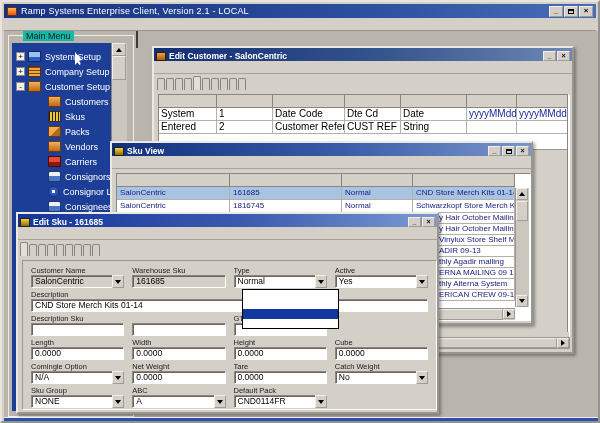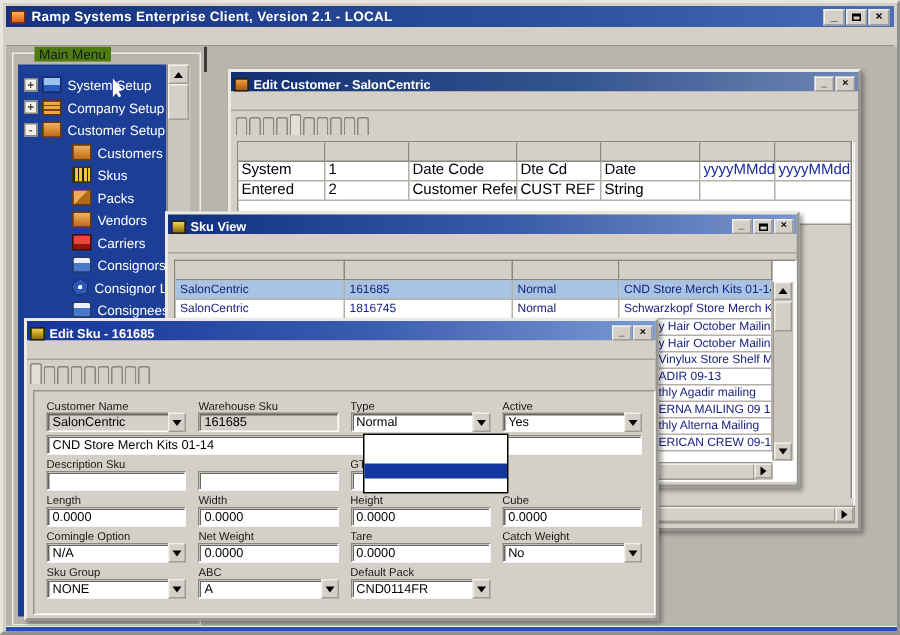--- a/index.html
+++ b/index.html
@@ -4,34 +4,34 @@
 <style>
   html,body{margin:0;padding:0;background:#555;}
   *{box-sizing:border-box;font-family:"Liberation Sans",sans-serif;}
   .screen{position:relative;width:600px;height:423px;background:#d4d0c8;
     border:2px outset #e8e5de;overflow:hidden;margin:0 auto;}
 
   
   .main-titlebar{position:absolute;left:2px;top:2px;width:592px;height:14px;
     background:linear-gradient(90deg,#16327e,#2c4f9e 60%,#4a6db8);display:flex;align-items:center;padding:0 3px;}
   .app-icon{width:10px;height:9px;background:linear-gradient(#ffb24a,#e05a1e);border:1px solid #7a2a08;margin-right:4px;flex:0 0 auto;}
-  .main-title{color:#fff;font-size:9px;font-weight:bold;white-space:nowrap;letter-spacing:.2px;}
+  .main-title{color:#fff;font-size:9px;font-weight:normal;white-space:nowrap;letter-spacing:.2px;}
   .ctrls{margin-left:auto;display:flex;gap:1px;}
   .cbtn{width:14px;height:11px;background:#d4d0c8;border:1px outset #f2efe9;font-size:8px;line-height:8px;
     text-align:center;color:#000;font-weight:bold;overflow:hidden;}
   .cbtn.max span{display:inline-block;width:6px;height:5px;border:1px solid #000;border-top-width:2px;margin-top:2px;}
   .menubar{position:absolute;left:2px;top:16px;width:592px;height:13px;background:#d4d0c8;display:flex;align-items:center;
     font-size:9px;color:#111;border-bottom:1px solid #9a968e;}
   .menubar .mitem{padding:0 7px;}
   .mdi{position:absolute;left:2px;top:29px;width:596px;height:386px;background:#b9b5ad;overflow:hidden;}
   .bottom-blue{position:absolute;left:2px;top:415px;width:596px;height:4px;background:#2a4fae;border-top:1px solid #efede8;}
 
   
   .groupbox{position:absolute;left:4px;top:4px;width:126px;height:382px;border:1px groove #efede8;}
-  .group-label{position:absolute;left:14px;top:-5px;background:#4d7c0f;padding:0 3px;font-size:9px;color:#1a1a1a;}
+  .group-label{position:absolute;left:14px;top:-5px;background:#14b8a6;padding:0 3px;font-size:9px;color:#1a1a1a;}
   .tree{position:absolute;left:3px;top:7px;width:99px;height:368px;background:#1d3e97;overflow:hidden;}
   .titem{display:flex;align-items:center;height:15px;color:#fff;font-size:9px;white-space:nowrap;padding-left:4px;}
   .titem.child{padding-left:24px;}
   .expand{width:9px;height:9px;background:#f2f0ea;border:1px solid #8a887e;color:#000;font-size:8px;line-height:7px;
     text-align:center;margin-right:3px;flex:0 0 auto;}
   .expand:empty{visibility:hidden;}
   .ticon{width:13px;height:11px;margin-right:4px;flex:0 0 auto;}
   .tlabel{overflow:hidden;}
   .tree-scroll{position:absolute;left:102px;top:7px;width:16px;height:368px;background:#cbc7bf;border-left:1px solid #8a867e;}
   .sbtn{width:14px;height:13px;background:#d4d0c8;border:1px outset #f2efe9;position:relative;}
@@ -335,21 +335,21 @@
             <div class="svrow partial">
               <span></span>
               <span></span>
               <span></span>
               <span class="pdesc">ERNA MAILING 09 13</span>
             </div>
             <div class="svrow partial">
               <span></span>
               <span></span>
               <span></span>
-              <span class="pdesc">thly Alterna Mailing</span>
+              <span class="pdesc">thly Alterna System</span>
             </div>
             <div class="svrow partial">
               <span></span>
               <span></span>
               <span></span>
               <span class="pdesc">ERICAN CREW 09-13</span>
             </div>
         </div>
         <div class="sv-vscroll">
           <div class="sbtn" style="position:absolute;top:0;">
@@ -424,20 +424,21 @@
               <div class="tb">Yes</div>
               <div class="ddbtn">
                   <span class="arr down"></span>
                 </div>
             </div>
           </div>
         </div>
 
         <div class="frow one">
           <div>
+            <div class="flabel">Description</div>
             <div class="tb">CND Store Merch Kits 01-14</div>
           </div>
         </div>
 
         <div class="frow">
           <div>
             <div class="flabel">Description Sku</div>
             <div class="tb"></div>
           </div>
           <div>

